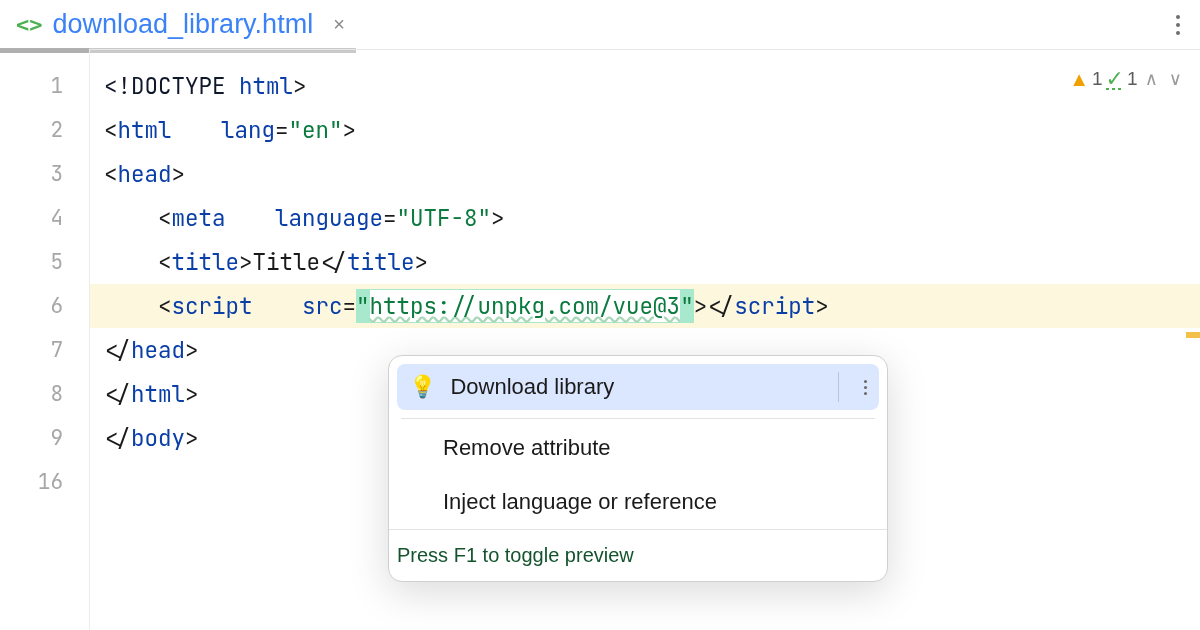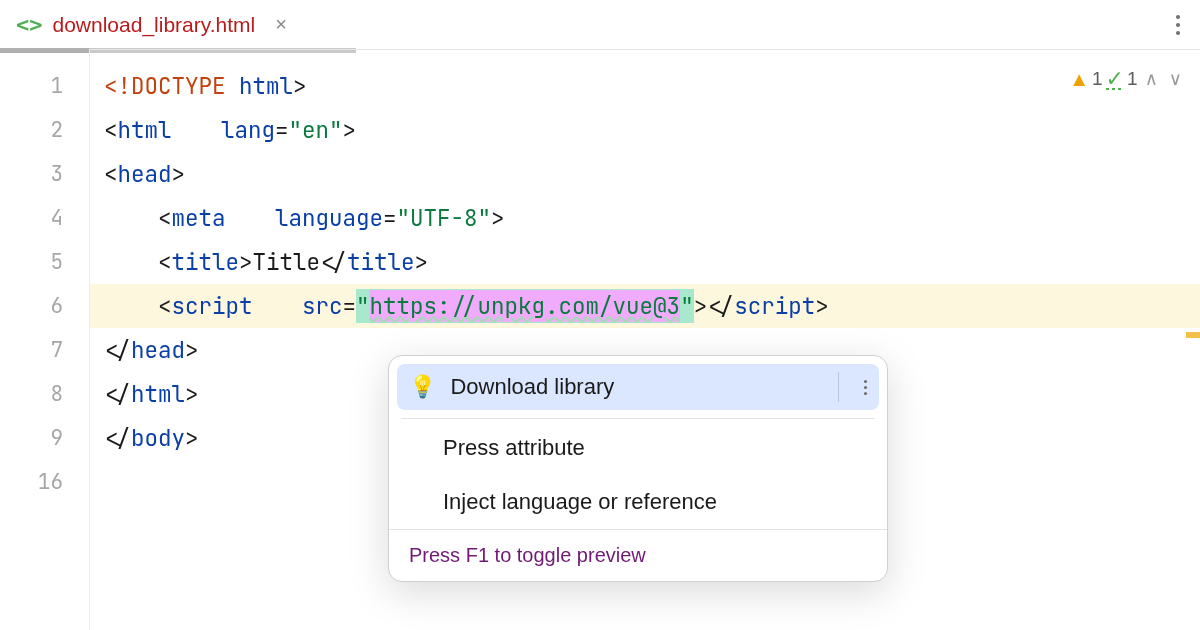--- a/index.html
+++ b/index.html
@@ -27,22 +27,22 @@
 .file-icon {
   display: flex;
   align-items: center;
   font-size: 22px;
   font-weight: bold;
   color: #4caf50;
   font-family: monospace;
 }
 .tab-title {
   font-family: -apple-system, "Segoe UI", sans-serif;
-  font-size: 21px;
-  color: #b91c1c;
+  font-size: 27px;
+  color: #3b82f6;
 }
 .tab-close {
   font-family: sans-serif;
   font-size: 20px;
   color: #888;
   margin-left: 10px;
   cursor: pointer;
 }
 .tab-spacer { flex: 1; }
 .kebab {
@@ -103,29 +103,29 @@
   white-space: pre;
   padding-left: 14px;
 }
 .hl-line {
   background: #fdf7de;
 }
 .punct { color: #1a1a1a; }
 .tag { color: #0a3fa8; }
 .attr { color: #0a3fa8; margin-left: 36px; }
 .str { color: #0a7a3e; }
-.doctype { color: #c2410c; }
+.doctype { color: #0f172a; }
 .doctype2 { color: #0a3fa8; }
 .txt { color: #1a1a1a; }
 .sel-url {
   background: #a8e8cc;
   padding: 2px 0;
 }
 .sel-url-inner {
-  background: #f0abfc;
+  background: #ffffff;
   padding: 1px 0;
   text-decoration: underline;
   text-decoration-color: #a8d8b8;
   text-decoration-style: wavy;
 }
 .inspections {
   position: absolute;
   top: 16px;
   right: 14px;
   display: flex;
@@ -201,23 +201,23 @@
   margin-left: auto;
   display: flex;
   flex-direction: column;
   gap: 3px;
 }
 .popup-kebab span { width: 3px; height: 3px; border-radius: 50%; background: #6a6a6a; }
 .popup-sep { height: 1px; background: #e3e3e3; margin: 2px 12px; }
 .popup-row.plain { padding: 14px 26px 14px 54px; }
 .popup-footer {
   border-top: 1px solid #e3e3e3;
-  padding: 14px 20px;
+  padding: 14px 8px;
   font-size: 20px;
-  color: #701a75;
+  color: #14532d;
 }
 .right-gutter-mark {
   position: absolute;
   right: 0;
   top: 282px;
   width: 14px;
   height: 6px;
   background: #f3c048;
 }
 </style>
@@ -282,19 +282,19 @@
     <span class="bulb">💡</span>
     <span>Download library</span>
     <div class="popup-kebab">
         <span></span>
         <span></span>
         <span></span>
       </div>
   </div>
   <div class="popup-sep"></div>
   <div class="popup-row plain">
-    <span>Press attribute</span>
+    <span>Remove attribute</span>
   </div>
   <div class="popup-row plain">
     <span>Inject language or reference</span>
   </div>
   <div class="popup-footer">Press F1 to toggle preview</div>
 </div>
 
 </body></html>

